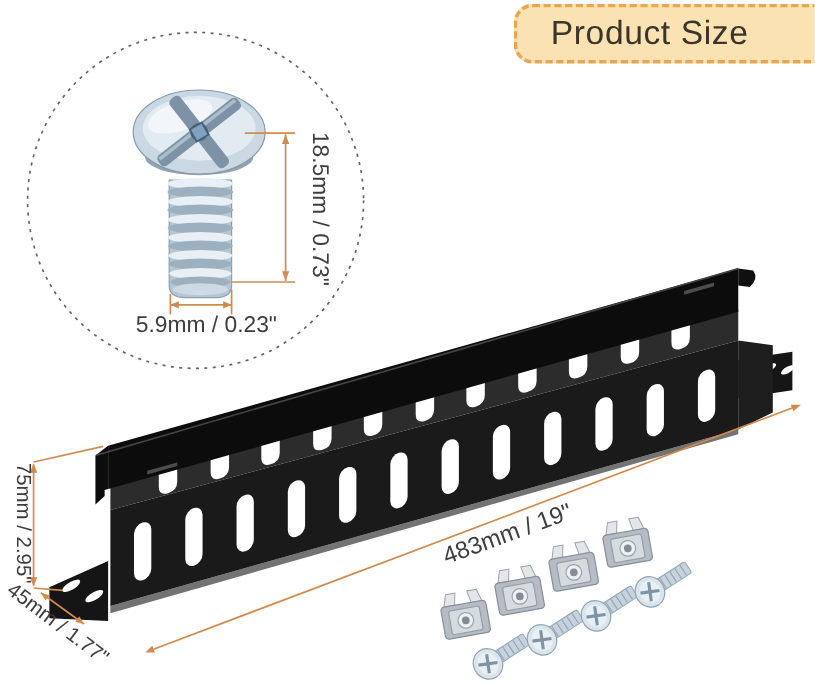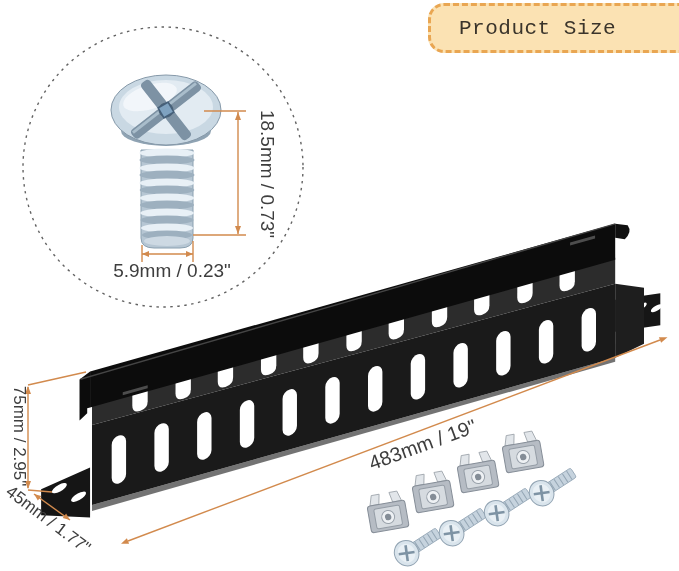--- a/index.html
+++ b/index.html
@@ -6,21 +6,21 @@
   .stage{position:relative;width:679px;height:571px;background:#ffffff;overflow:hidden;
          font-family:"Liberation Sans","DejaVu Sans",sans-serif;}
   .stage svg{position:absolute;left:0;top:0;}
   svg text{font-family:"Liberation Sans","DejaVu Sans",sans-serif;fill:#3e3e3e;}
   .dim-sm{font-size:17px;}
   .dim-md{font-size:19px;}
   .dim-lg{font-size:20px;}
   .banner{position:absolute;left:428px;top:3px;width:268px;height:50px;
           background:#fbe2b3;border:3px dashed #e9a652;border-radius:16px;
           display:flex;align-items:center;padding-left:28px;box-sizing:border-box;}
-  .banner span{font-size:21px;color:#3a342b;letter-spacing:.5px;white-space:nowrap;font-family:Liberation Mono, monospace;}
+  .banner span{font-size:28px;color:#3a342b;letter-spacing:.5px;white-space:nowrap;}
 </style>
 </head>
 <body>
 
 <div class="stage">
 <svg width="679" height="571" viewBox="0 0 679 571">
 
   <g>
     <circle cx="163" cy="167" r="140" fill="none" stroke="#636363" stroke-width="1.4" stroke-dasharray="2.5 4.5"></circle>
 

